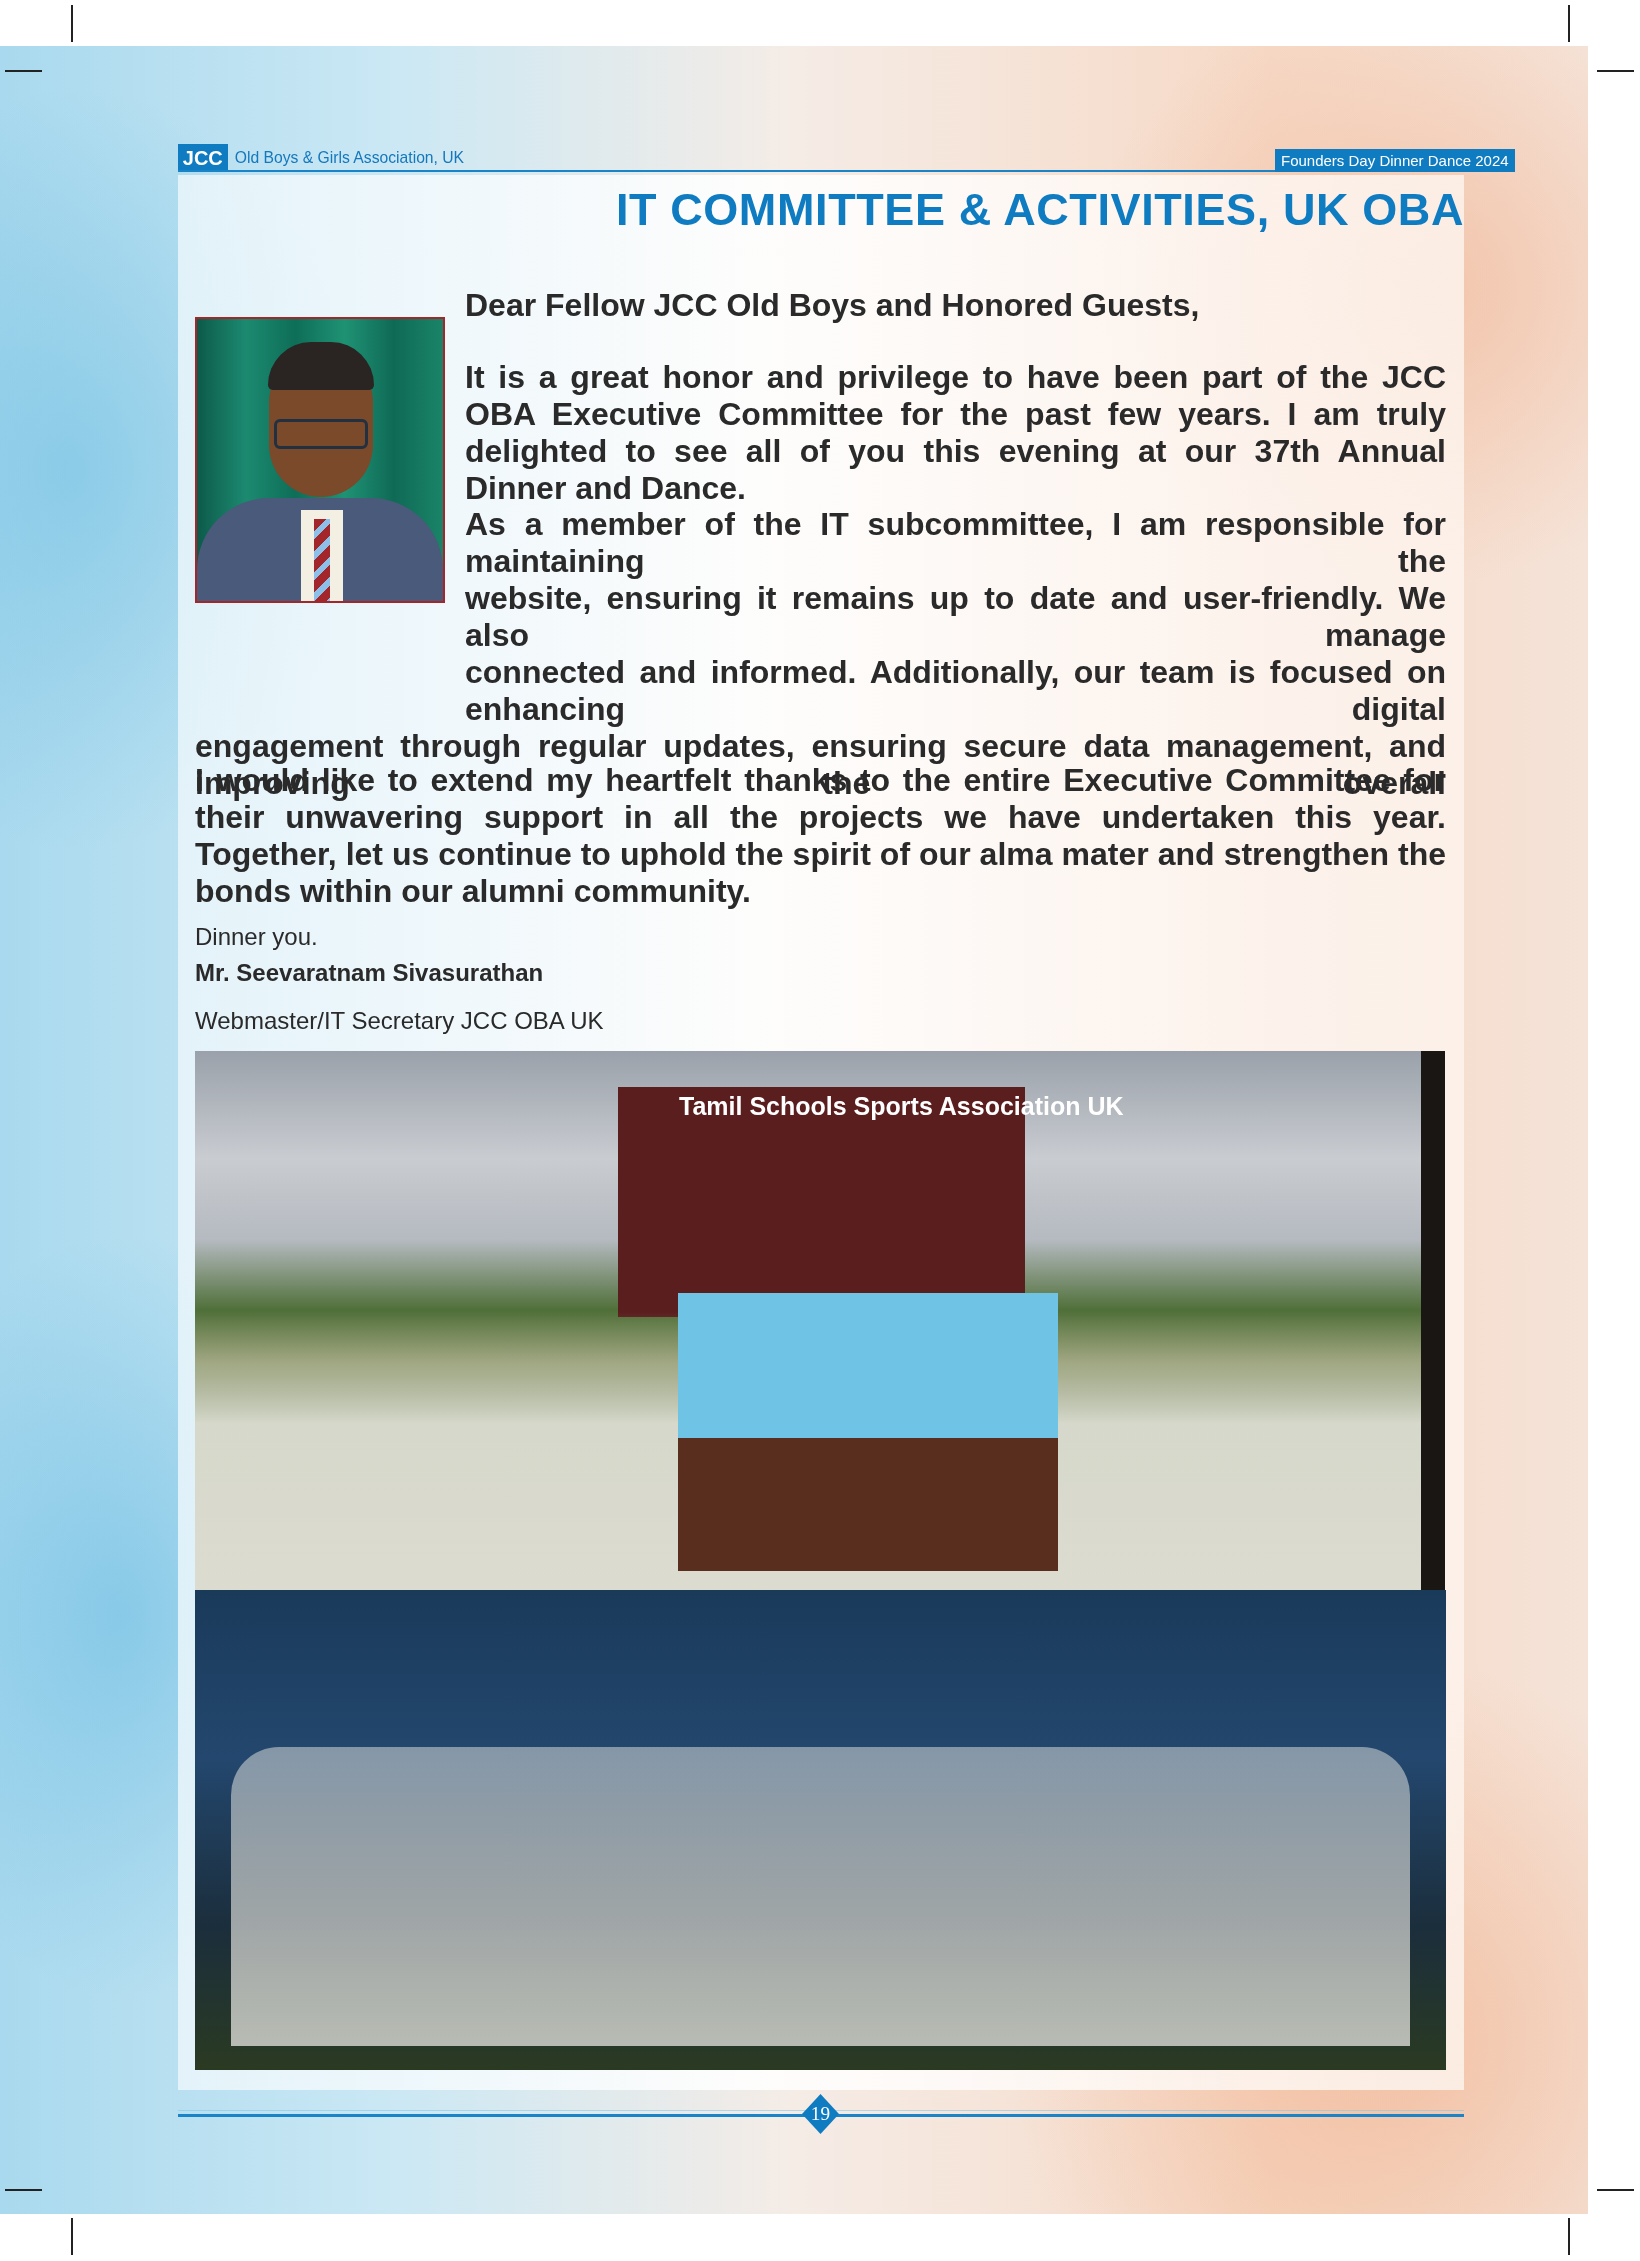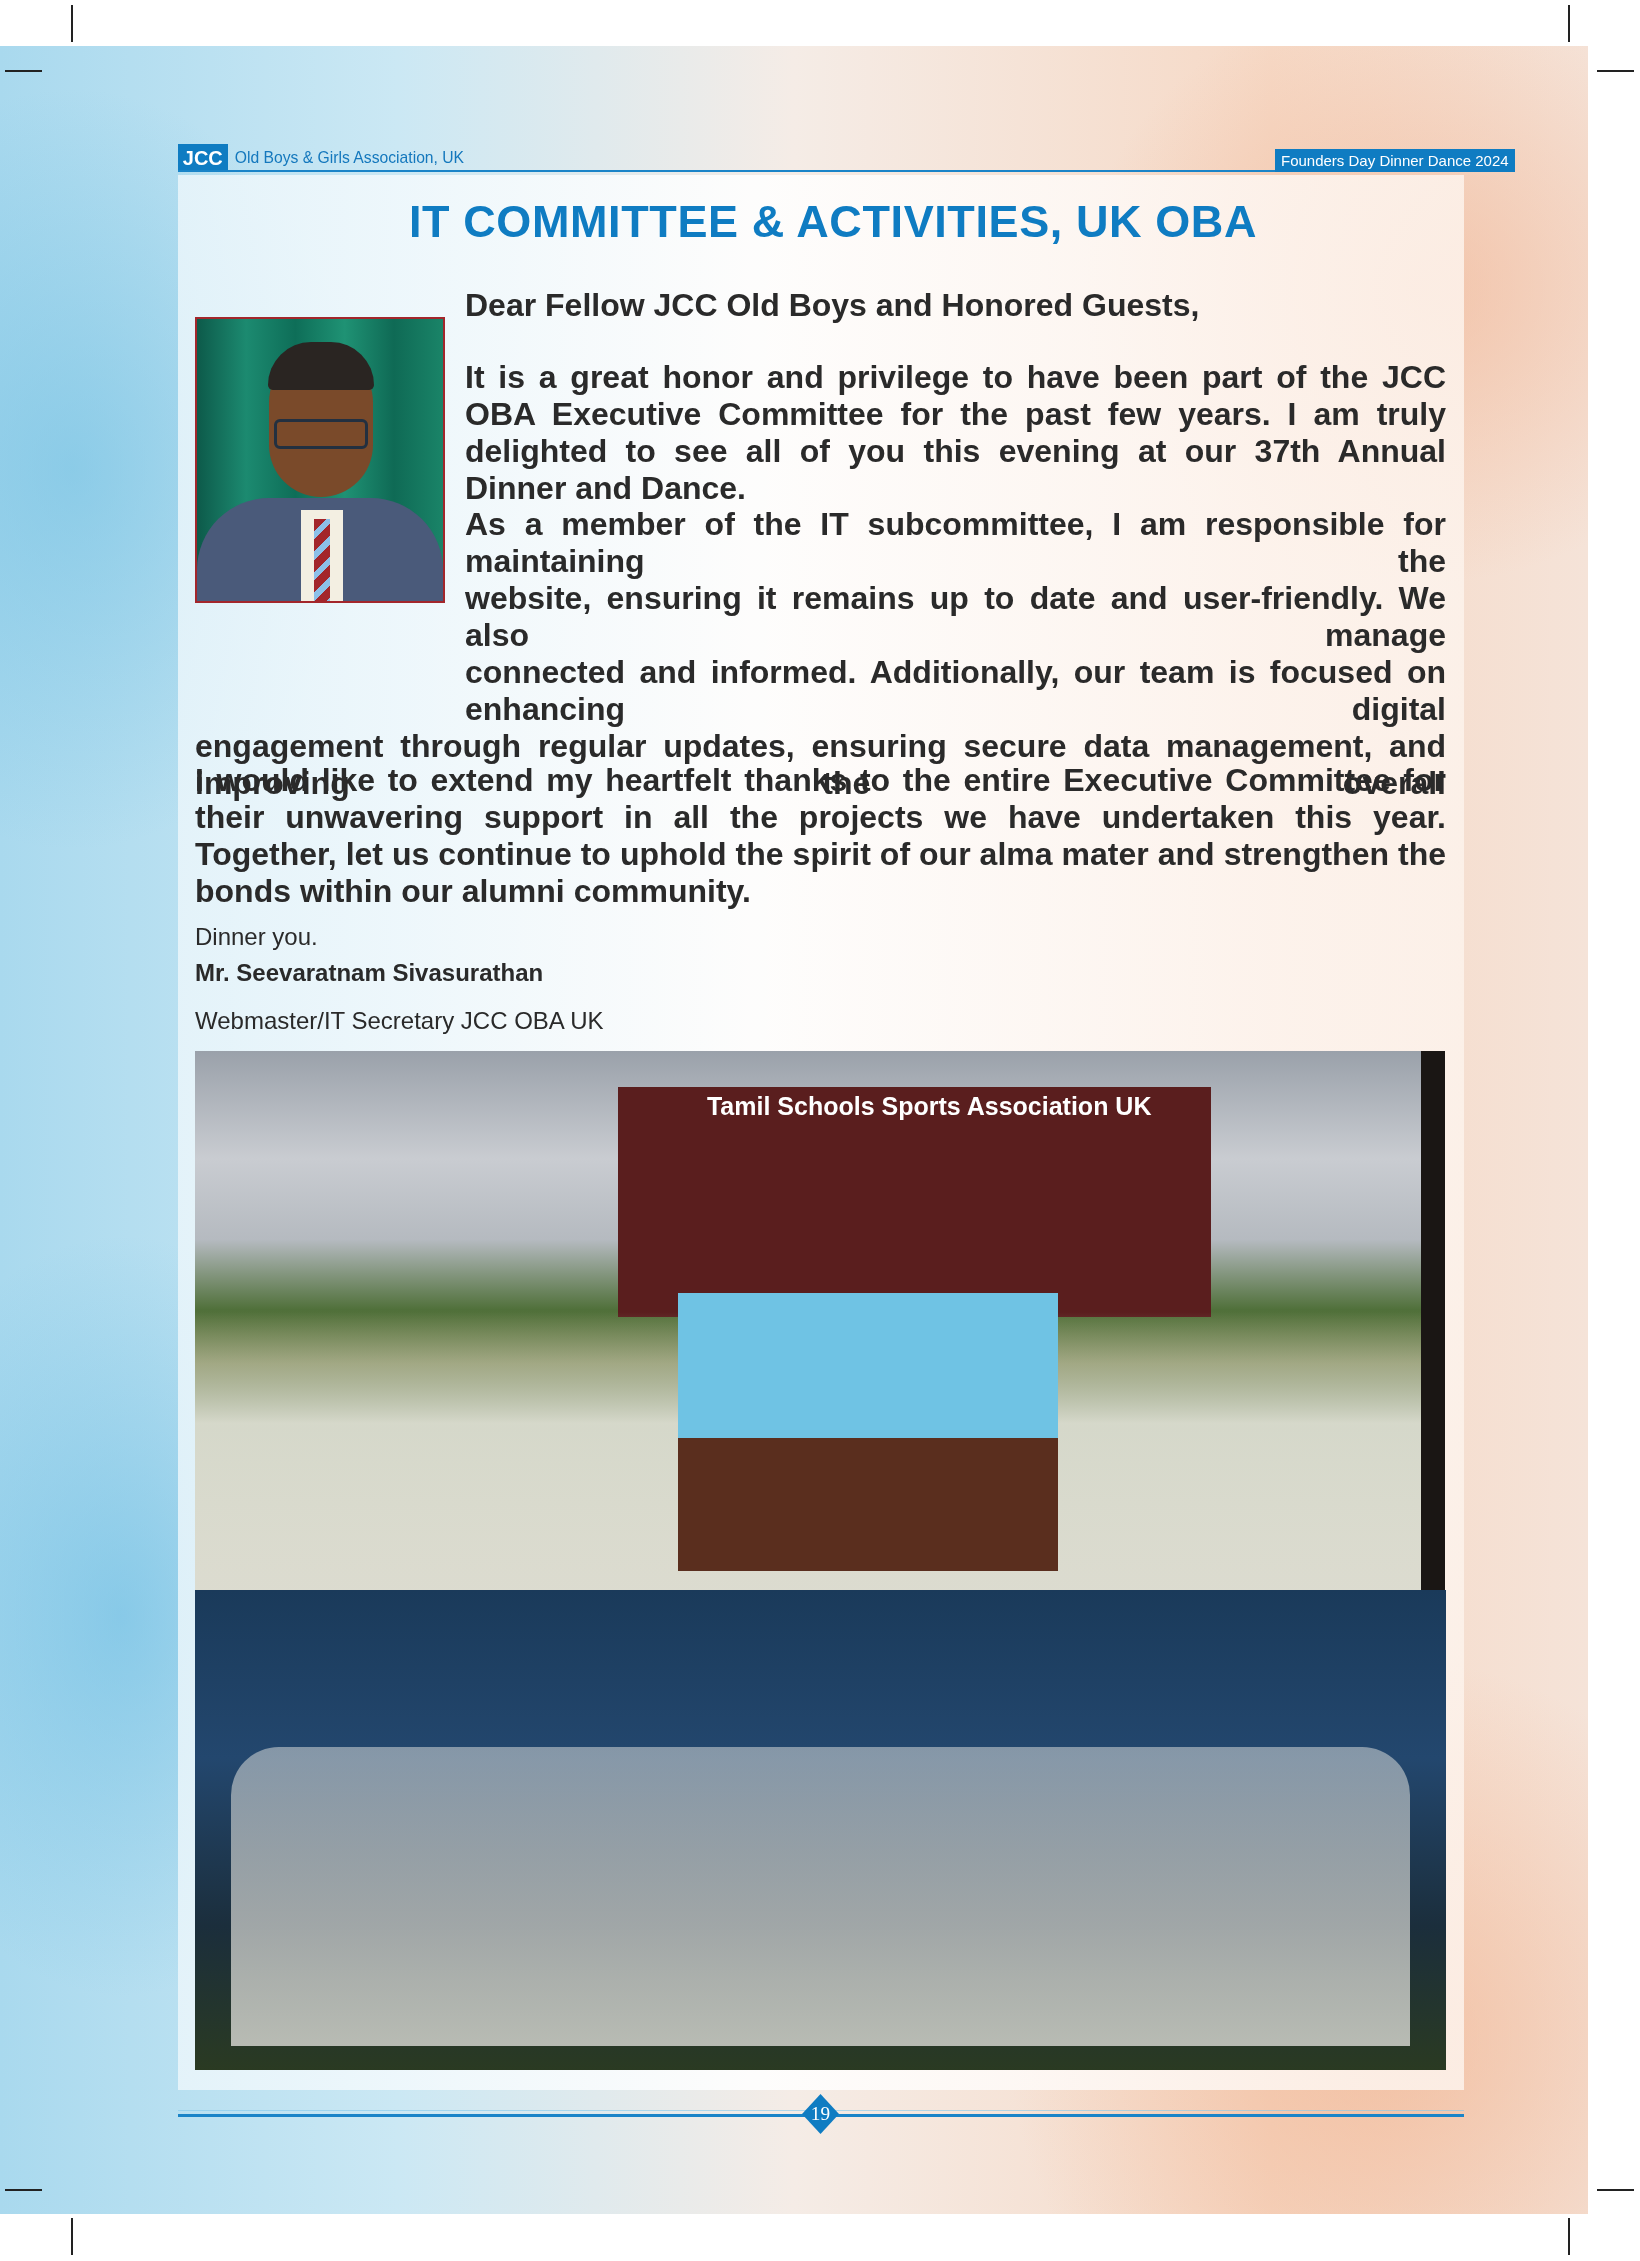--- a/index.html
+++ b/index.html
@@ -31,21 +31,21 @@
   .portrait .glasses { position:absolute; left:77px; top:100px; width:94px; height:30px; border:3.6px solid #233040; border-radius:6px; box-sizing:border-box; }
   .body-text { position:absolute; color:#2a2a2a; font-size:32px; line-height:37px; text-align:justify;font-weight:bold; }
   .body-text p { margin:0; }
   .indented { left:465px; width:981px; }
   .full { left:195px; width:1251px; }
   .sig { position:absolute; left:195px; color:#2a2a2a; font-size:24px; }
   .photo1 { position:absolute; left:195px; top:1051px; width:1226px; height:539px;
     background:
       linear-gradient(180deg, #9aa1aa 0%, #c9ccd1 20%, #b5bac0 35%, #50703a 48%, #6f7b45 58%, #3c5a2a 70%, #7b8a5a 100%); overflow:hidden; }
   .photo1-rightbar { position:absolute; left:1421px; top:1051px; width:24px; height:539px; background:#1a1614; }
-  .banner { position:absolute; left:423px; top:36px; width:593px; height:230px; background:#5a1e1e; }
+  .banner { position:absolute; left:423px; top:36px; width:407px; height:230px; background:#5a1e1e; }
   .banner-text { position:absolute; left:15%; top:4.8px; color:#fff; font-weight:bold; font-size:25px; white-space:nowrap; }
   .flag { position:absolute; left:483px; top:242px; width:380px; height:278px; }
   .flag .top { height:52%; background:#6fc3e4; }
   .flag .bottom { height:48%; background:#5a2e1e; }
   .crowd { position:absolute; bottom:0; left:0; right:0; height:278px; background:linear-gradient(180deg, transparent 0%, rgba(240,238,230,0.85) 40%, rgba(230,228,220,0.9) 100%); }
   .photo2 { position:absolute; left:195px; top:1590px; width:1251px; height:480px;
     background:linear-gradient(180deg,#1a3a5a 0%,#23476e 35%,#1b2e3c 70%,#2a3a22 100%); overflow:hidden; }
   .photo2 .team { position:absolute; left:36px; right:36px; top:157px; bottom:24px; background:linear-gradient(180deg, rgba(230,230,225,0.5), rgba(220,220,215,0.8)); border-radius:48px 48px 0 0; }
   .footer-line { position:absolute; left:178px; top:2114px; width:1286px; height:3px; background:#1a84c8; }
   .footer-line2 { position:absolute; left:178px; top:2110px; width:1286px; height:1.2px; background:rgba(130,200,235,0.6); }
@@ -68,21 +68,21 @@
 
 <div class="panel"></div>
 
 <div class="hdr-left">
   <span class="jcc">JCC</span>
   <span class="assoc">Old Boys &amp; Girls Association, UK</span>
 </div>
 <div class="hdr-line"></div>
 <div class="hdr-right">Founders Day Dinner Dance 2024</div>
 
-<h1 class="title" style="margin:12px;">IT COMMITTEE &amp; ACTIVITIES, UK OBA</h1>
+<h1 class="title" style="margin:0;text-align:right;">IT COMMITTEE &amp; ACTIVITIES, UK OBA</h1>
 
 <div class="portrait" title="Portrait of Mr. Seevaratnam Sivasurathan">
   <div class="suit"></div>
   <div class="shirt"></div>
   <div class="tie"></div>
   <div class="head"></div>
   <div class="hair"></div>
   <div class="glasses"></div>
 </div>
 

